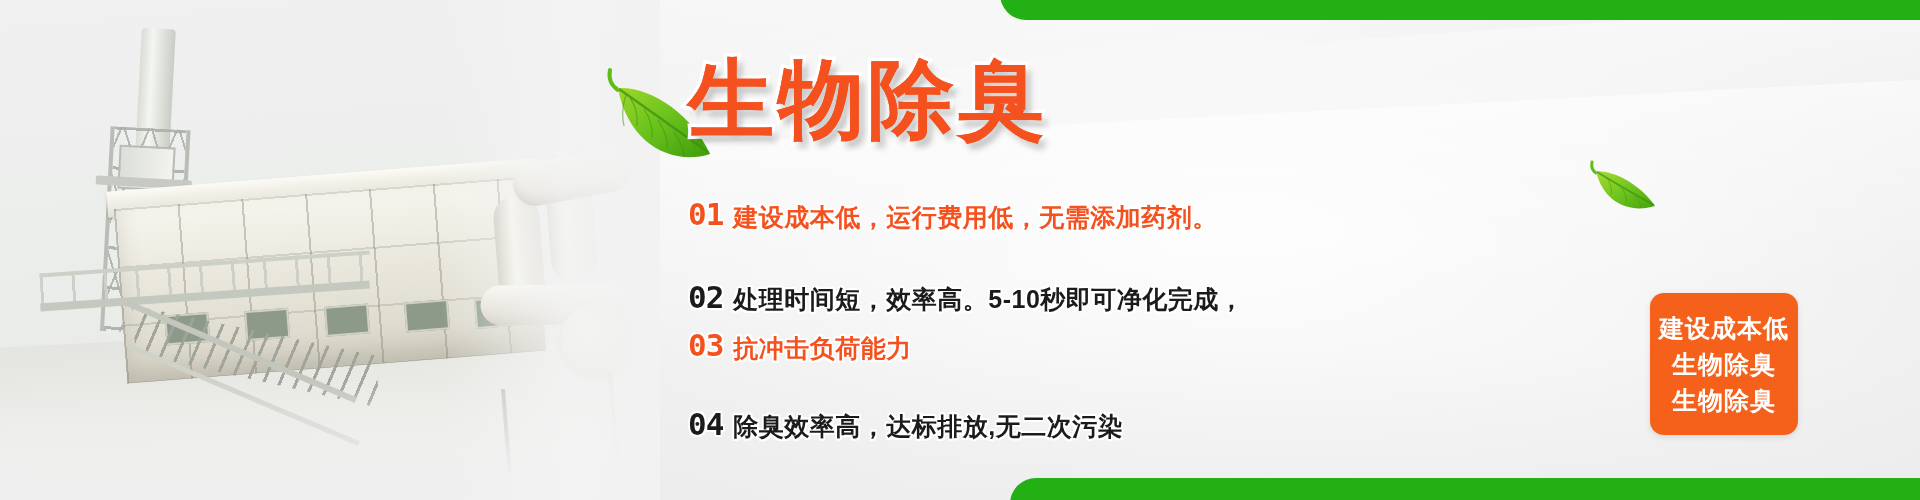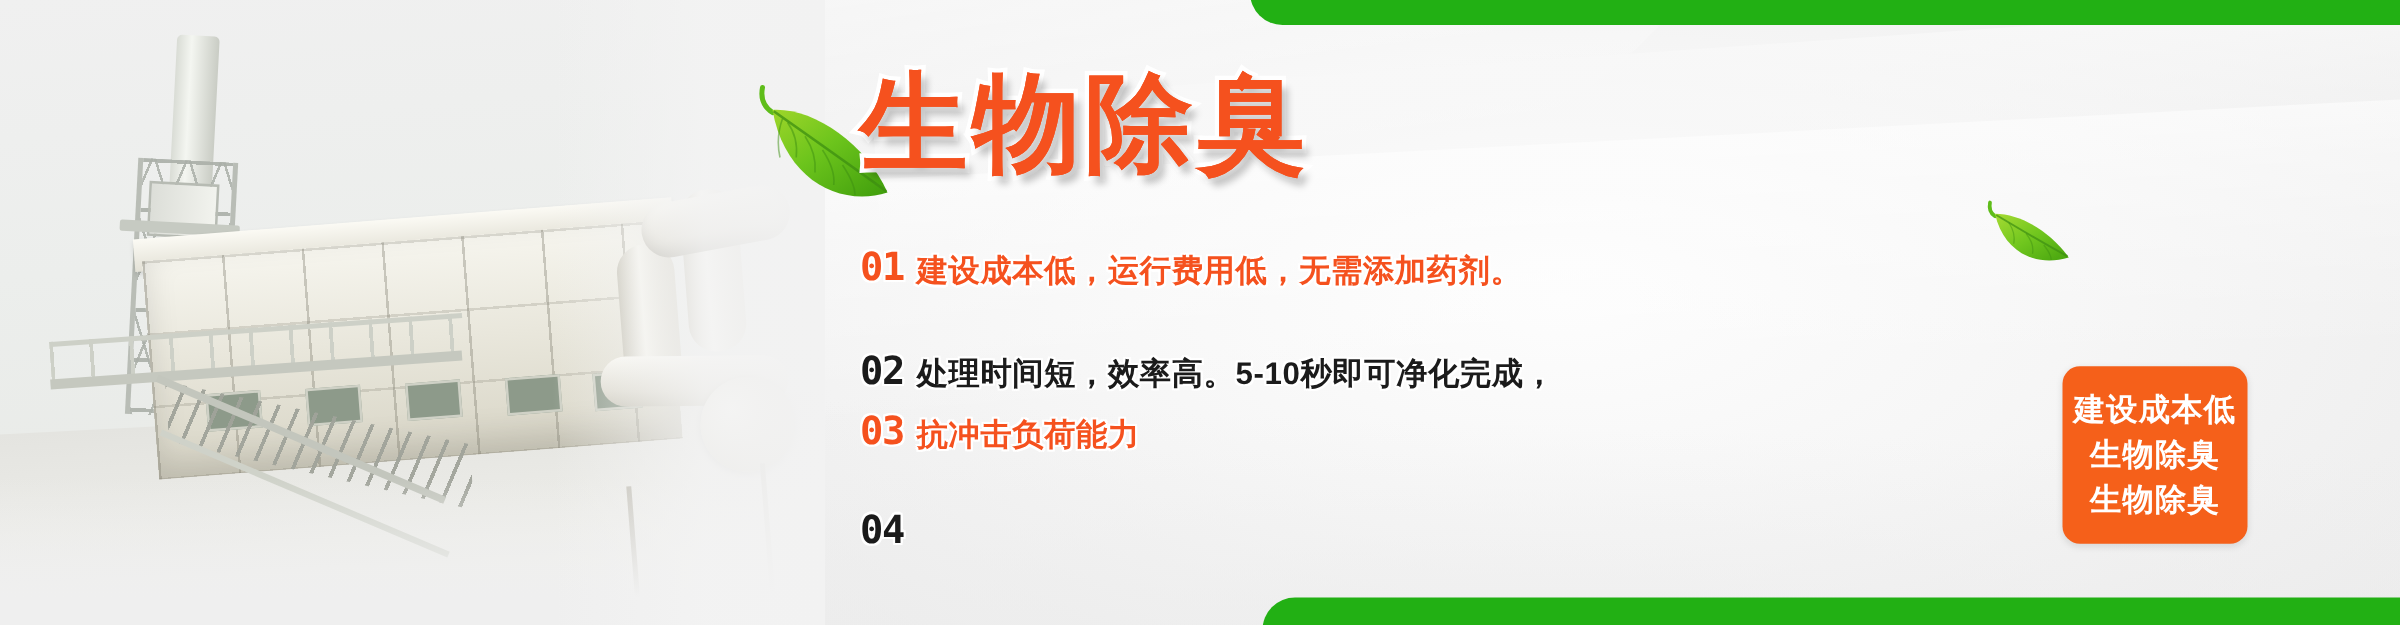--- a/index.html
+++ b/index.html
@@ -296,20 +296,23 @@
 
     <div class="item i3">
       <span class="num orange">03</span>
       <span class="txt orange">
         <span class="l2">抗冲击负荷能力</span>
       </span>
     </div>
 
     <div class="item i4">
       <span class="num dark">04</span>
+      <span class="txt dark">
+        <span class="l1">除臭效率高，达标排放,无二次污染</span>
+      </span>
     </div>
 
   </div>
 
   <div class="badge">
     <div>建设成本低</div>
     <div>生物除臭</div>
     <div>生物除臭</div>
   </div>
 

